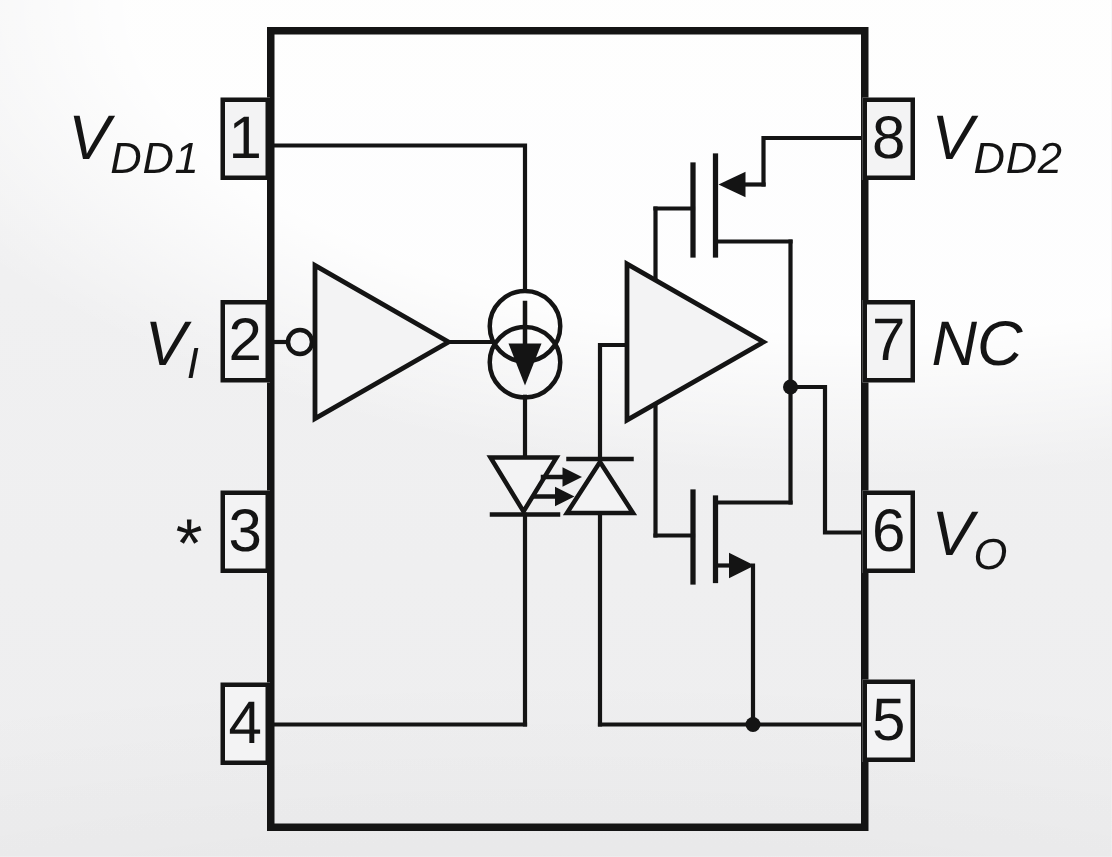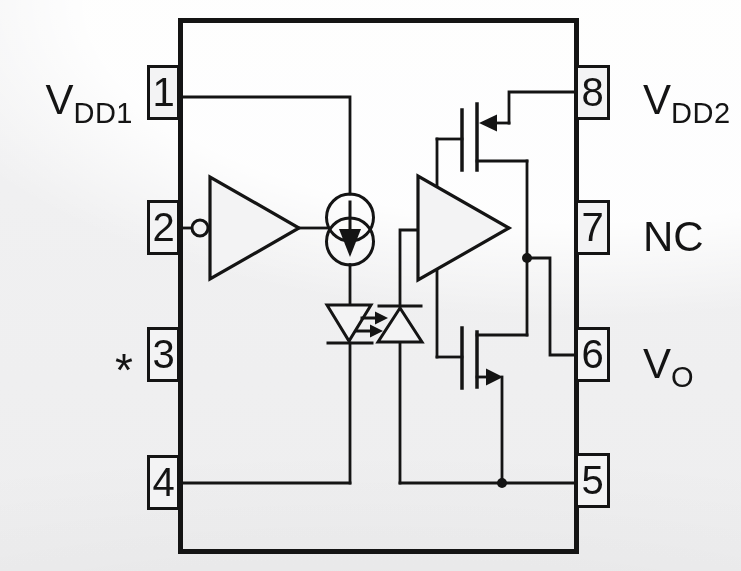--- a/index.html
+++ b/index.html
@@ -18,24 +18,24 @@
   #schematic{position:absolute;left:0;top:0;}
   .pinbox{
     position:absolute;width:33px;height:55px;box-sizing:border-box;
     border:3px solid #141414;background:#f3f3f4;
     display:flex;align-items:center;justify-content:center;
     font-size:40px;color:#141414;
   }
   .pinbox.pleft{left:147px;}
   .pinbox.pright{left:575px;width:35px;}
   .plabel{
-    position:absolute;font-size:42px;color:#141414;line-height:64px;white-space:nowrap;
+    position:absolute;font-size:42px;color:#141414;line-height:48px;white-space:nowrap;font-style:italic;
   }
   .plabel.lleft{left:0;width:133px;text-align:right;}
-  .plabel.lright{left:621px;text-align:left;margin-left:22px;}
+  .plabel.lright{left:621px;text-align:left;}
   .plabel .sub{font-size:29px;position:relative;top:9px;letter-spacing:0.5px;}
   .plabel.star{font-size:46px;}
 </style>
 </head>
 <body>
 
 <div id="stage">
 
   <svg id="schematic" width="741" height="571" viewBox="0 0 741 571">
     <g stroke="#141414" fill="none" stroke-linecap="square">
@@ -133,19 +133,20 @@
       <span>7</span>
     </div>
   <div class="pinbox pright" style="top:327px">
       <span>6</span>
     </div>
   <div class="pinbox pright" style="top:453px">
       <span>5</span>
     </div>
 
   <div class="plabel lleft" style="top:68px"><span>V</span><span class="sub">DD1</span></div>
+  <div class="plabel lleft" style="top:205px"><span>V</span><span class="sub">I</span></div>
   <div class="plabel lleft star" style="top:338px"><span>*</span><span class="sub"></span></div>
 
   <div class="plabel lright" style="top:68px"><span>V</span><span class="sub">DD2</span></div>
   <div class="plabel lright" style="top:332px"><span>V</span><span class="sub">O</span></div>
   <div class="plabel lright" style="top:205px"><span>NC</span><span class="sub"></span></div>
 
 </div>
 
 </body></html>

